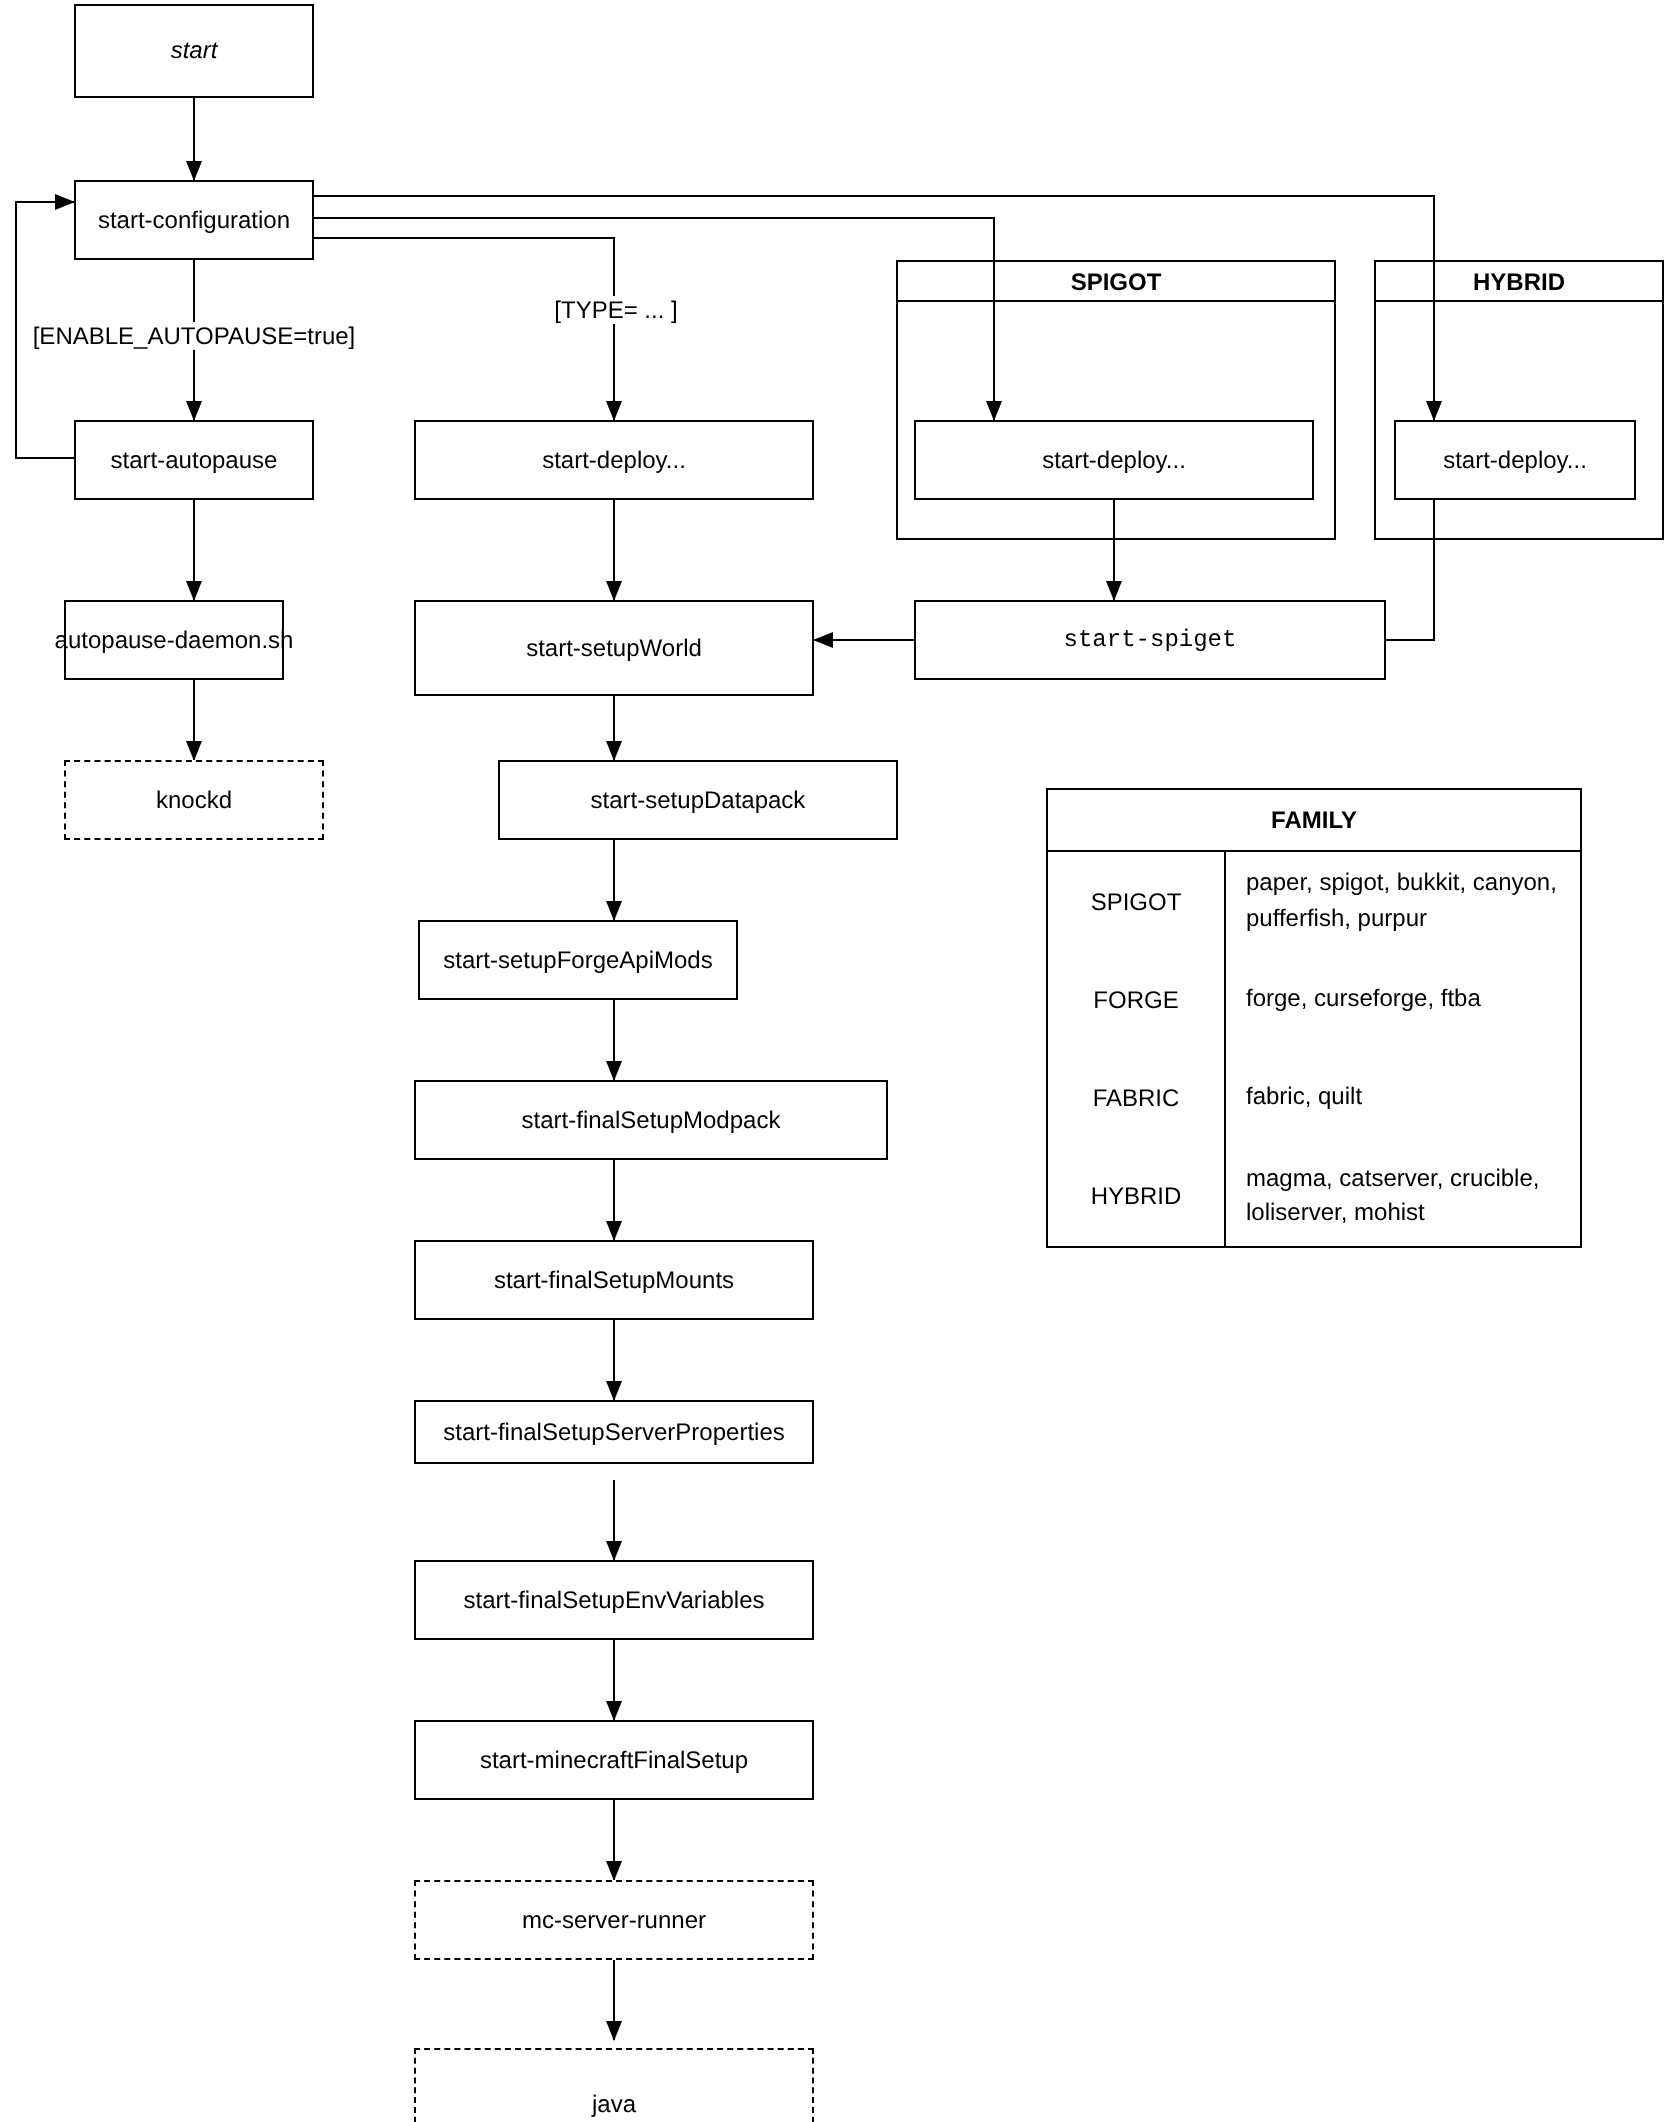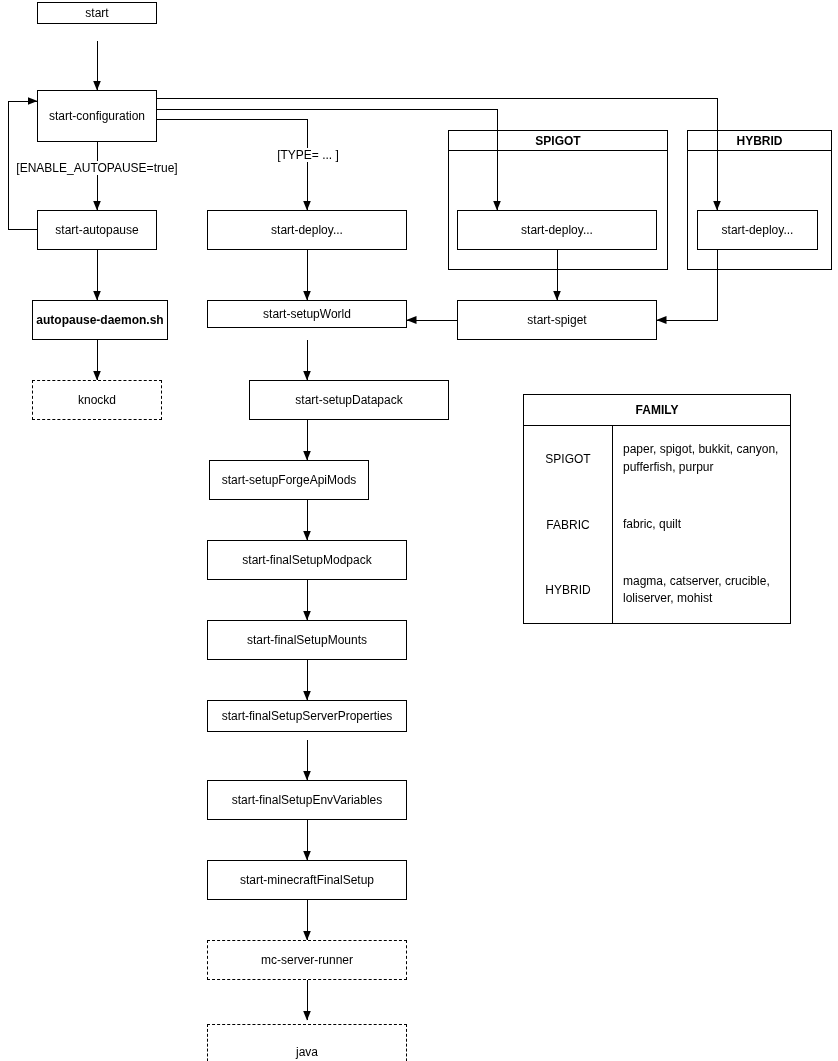--- a/index.html
+++ b/index.html
@@ -150,53 +150,57 @@
     <path class="edge" d="M307 980 L307 1020" marker-end="url(#arrow)"></path>
   </svg>
 
   <div class="group" style="left:448px; top:130px; width:220px; height:140px;">
     <div class="group-header">SPIGOT</div>
   </div>
   <div class="group" style="left:687px; top:130px; width:145px; height:140px;">
     <div class="group-header">HYBRID</div>
   </div>
 
-  <div class="node" style="left:37px; top:2px; width:120px; height:22px;">start</div>
-  <div class="node" style="left:37px; top:90px; width:120px; height:52px;">start-configuration</div>
+  <div class="node" style="left:37px; top:2px; width:120px; height:47px;font-style:italic;">start</div>
+  <div class="node" style="left:37px; top:90px; width:120px; height:40px;">start-configuration</div>
   <div class="node" style="left:37px; top:210px; width:120px; height:40px;">start-autopause</div>
-  <div class="node" style="left:32px; top:300px; width:136px; height:40px;font-weight:bold;">autopause-daemon.sh</div>
+  <div class="node" style="left:32px; top:300px; width:110px; height:40px;">autopause-daemon.sh</div>
   <div class="node dashed" style="left:32px; top:380px; width:130px; height:40px;">knockd</div>
 
   <div class="node" style="left:207px; top:210px; width:200px; height:40px;">start-deploy...</div>
-  <div class="node" style="left:207px; top:300px; width:200px; height:28px;">start-setupWorld</div>
+  <div class="node" style="left:207px; top:300px; width:200px; height:48px;">start-setupWorld</div>
   <div class="node" style="left:207px; top:380px; width:200px; height:40px;margin-left:42px;">start-setupDatapack</div>
   <div class="node" style="left:209px; top:460px; width:160px; height:40px;">start-setupForgeApiMods</div>
-  <div class="node" style="left:207px; top:540px; width:200px; height:40px;">start-finalSetupModpack</div>
+  <div class="node" style="left:207px; top:540px; width:237px; height:40px;">start-finalSetupModpack</div>
   <div class="node" style="left:207px; top:620px; width:200px; height:40px;">start-finalSetupMounts</div>
   <div class="node" style="left:207px; top:700px; width:200px; height:32px;">start-finalSetupServerProperties</div>
   <div class="node" style="left:207px; top:780px; width:200px; height:40px;">start-finalSetupEnvVariables</div>
   <div class="node" style="left:207px; top:860px; width:200px; height:40px;">start-minecraftFinalSetup</div>
   <div class="node dashed" style="left:207px; top:940px; width:200px; height:40px;">mc-server-runner</div>
   <div class="node dashed" style="left:207px; top:1024px; width:200px; height:57px;">java</div>
 
   <div class="node" style="left:457px; top:210px; width:200px; height:40px;">start-deploy...</div>
   <div class="node" style="left:697px; top:210px; width:121px; height:40px;">start-deploy...</div>
-  <div class="node" style="left:457px; top:300px; width:200px; height:40px;">start-spiget</div>
+  <div class="node" style="left:457px; top:300px; width:236px; height:40px;font-family:Liberation Mono, monospace;">start-spiget</div>
 
   <div class="edge-label" style="left:97px; top:161px;">[ENABLE_AUTOPAUSE=true]</div>
   <div class="edge-label" style="left:308px; top:148px;">[TYPE= ... ]</div>
 
   <div class="family-table">
     <div class="family-header">FAMILY</div>
     <div class="family-body">
       <div class="family-row">
         <div class="family-cell-label">SPIGOT</div>
         <div class="family-cell-values">paper, spigot, bukkit, canyon, pufferfish, purpur</div>
       </div>
       <div class="family-row">
+        <div class="family-cell-label">FORGE</div>
+        <div class="family-cell-values">forge, curseforge, ftba</div>
+      </div>
+      <div class="family-row">
         <div class="family-cell-label">FABRIC</div>
         <div class="family-cell-values">fabric, quilt</div>
       </div>
       <div class="family-row">
         <div class="family-cell-label">HYBRID</div>
         <div class="family-cell-values">magma, catserver, crucible, loliserver, mohist</div>
       </div>
     </div>
   </div>
 

